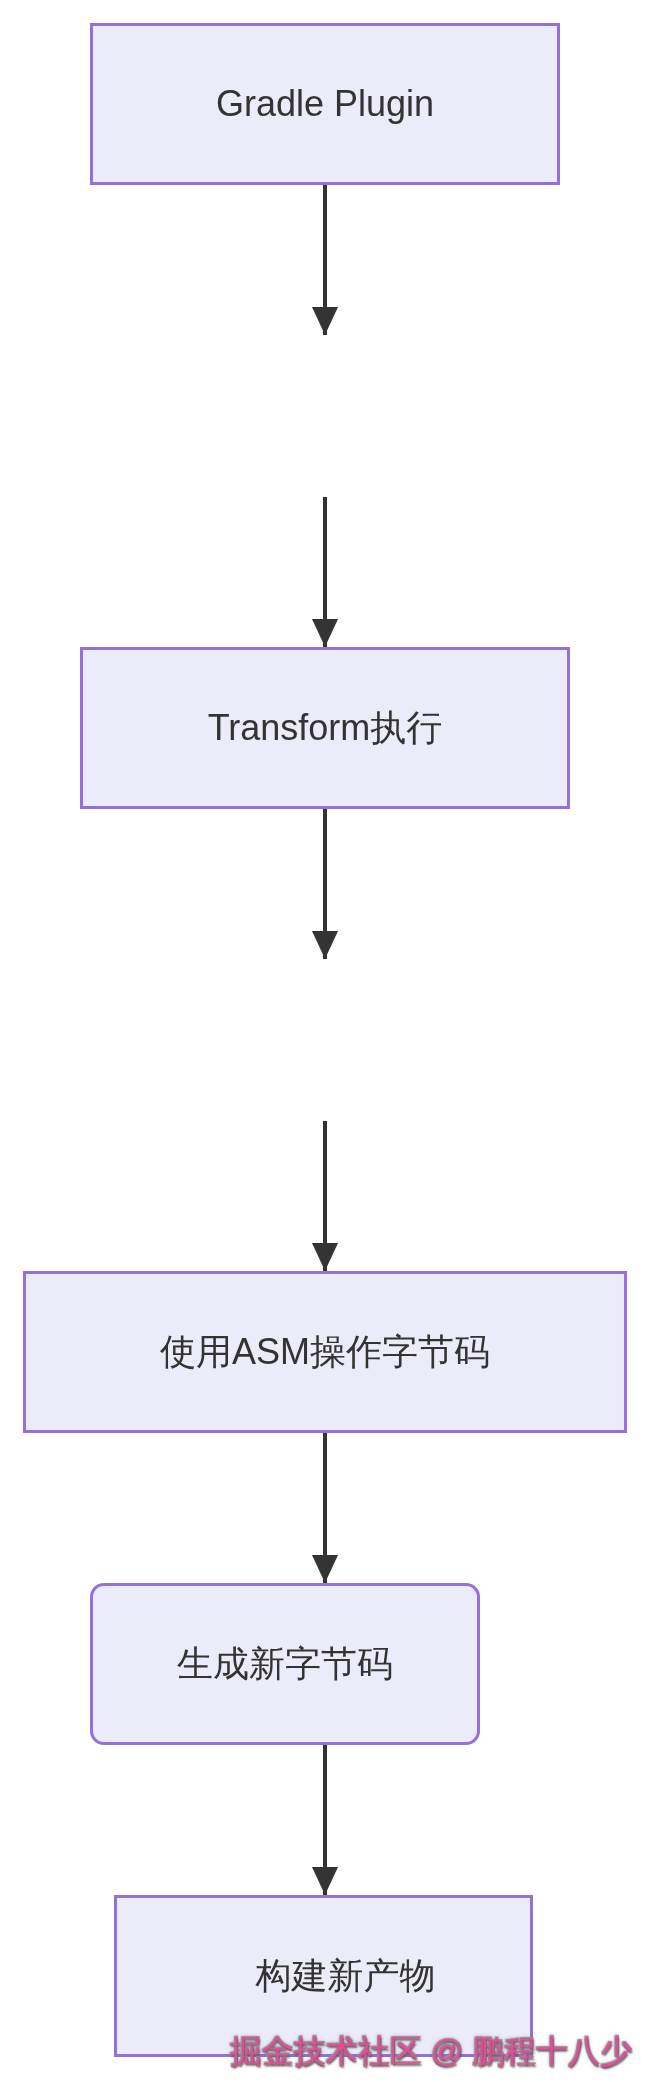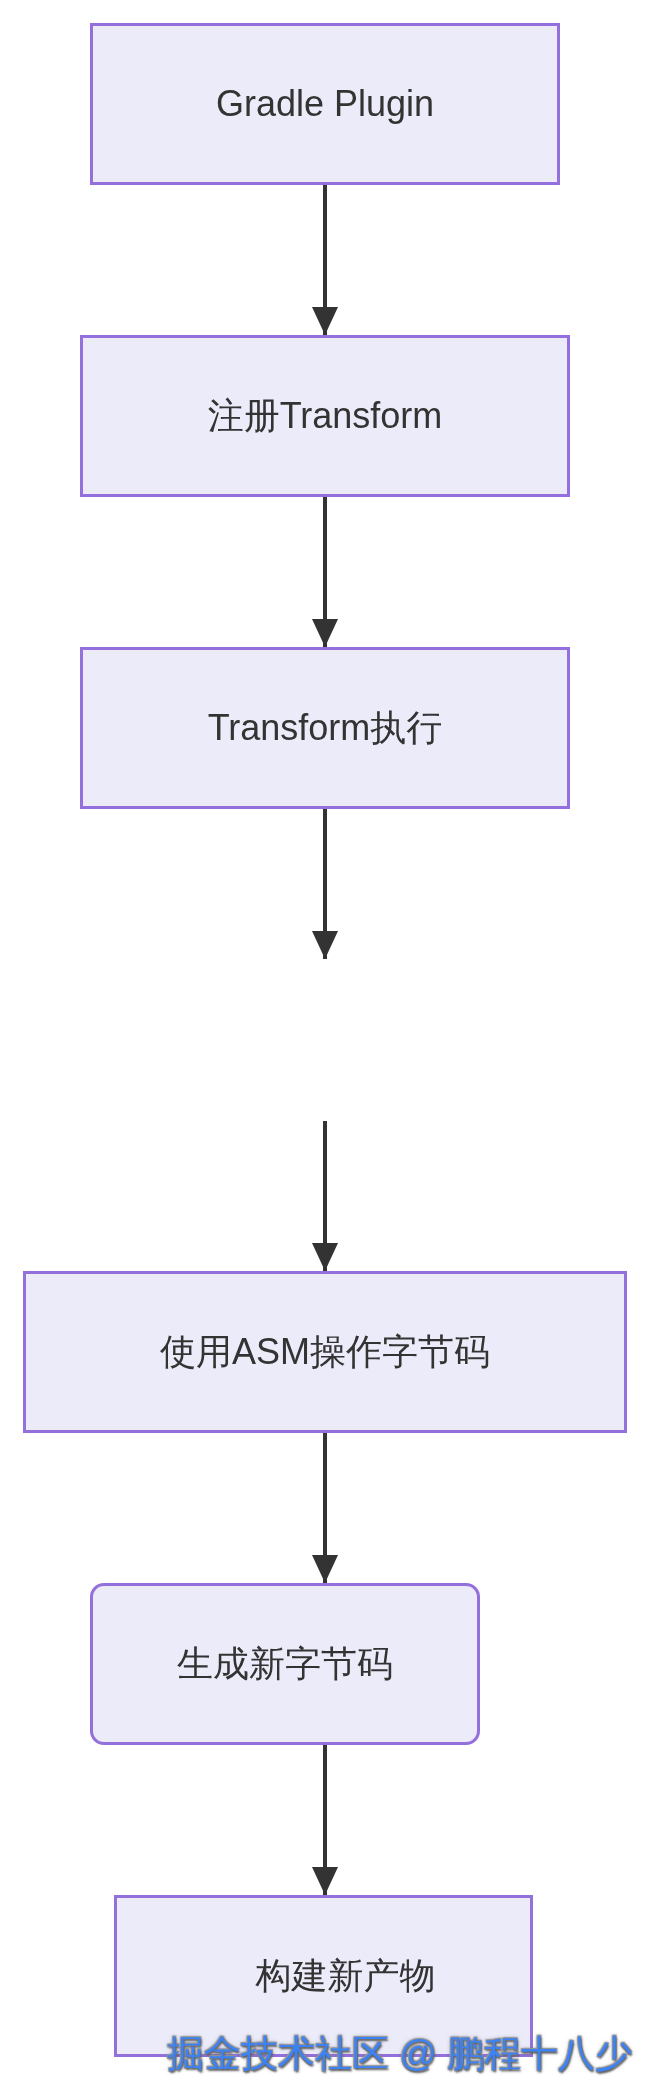--- a/index.html
+++ b/index.html
@@ -59,23 +59,23 @@
     height: 0;
     border-left: 13px solid transparent;
     border-right: 13px solid transparent;
     border-top: 28px solid #333333;
   }
 
   .watermark {
     position: absolute;
     top: 2034px;
     right: 17px;
-    font-size: 37px;
+    font-size: 32px;
     line-height: 1.1;
-    color: #3b82f6;
+    color: #ec4899;
     white-space: nowrap;
     text-shadow:
       1px 2px 2px #5f5f5f,
       -1px -1px 1px #989898,
       1px -1px 1px #8f8f8f,
       -1px 1px 1px #8f8f8f,
       0 0 4px rgba(90,90,90,0.55);
   }
 </style>
 </head>
@@ -84,23 +84,20 @@
 <div class="canvas">
 
   <div class="node n0">
     <span>Gradle Plugin</span>
   </div>
 
   <div class="arrow a0">
     <span class="arrowhead"></span>
   </div>
 
-  <div class="node n1">
-    <span>注册Transform</span>
-  </div>
 
   <div class="arrow a1">
     <span class="arrowhead"></span>
   </div>
 
   <div class="node n2">
     <span>Transform执行</span>
   </div>
 
   <div class="arrow a2">

